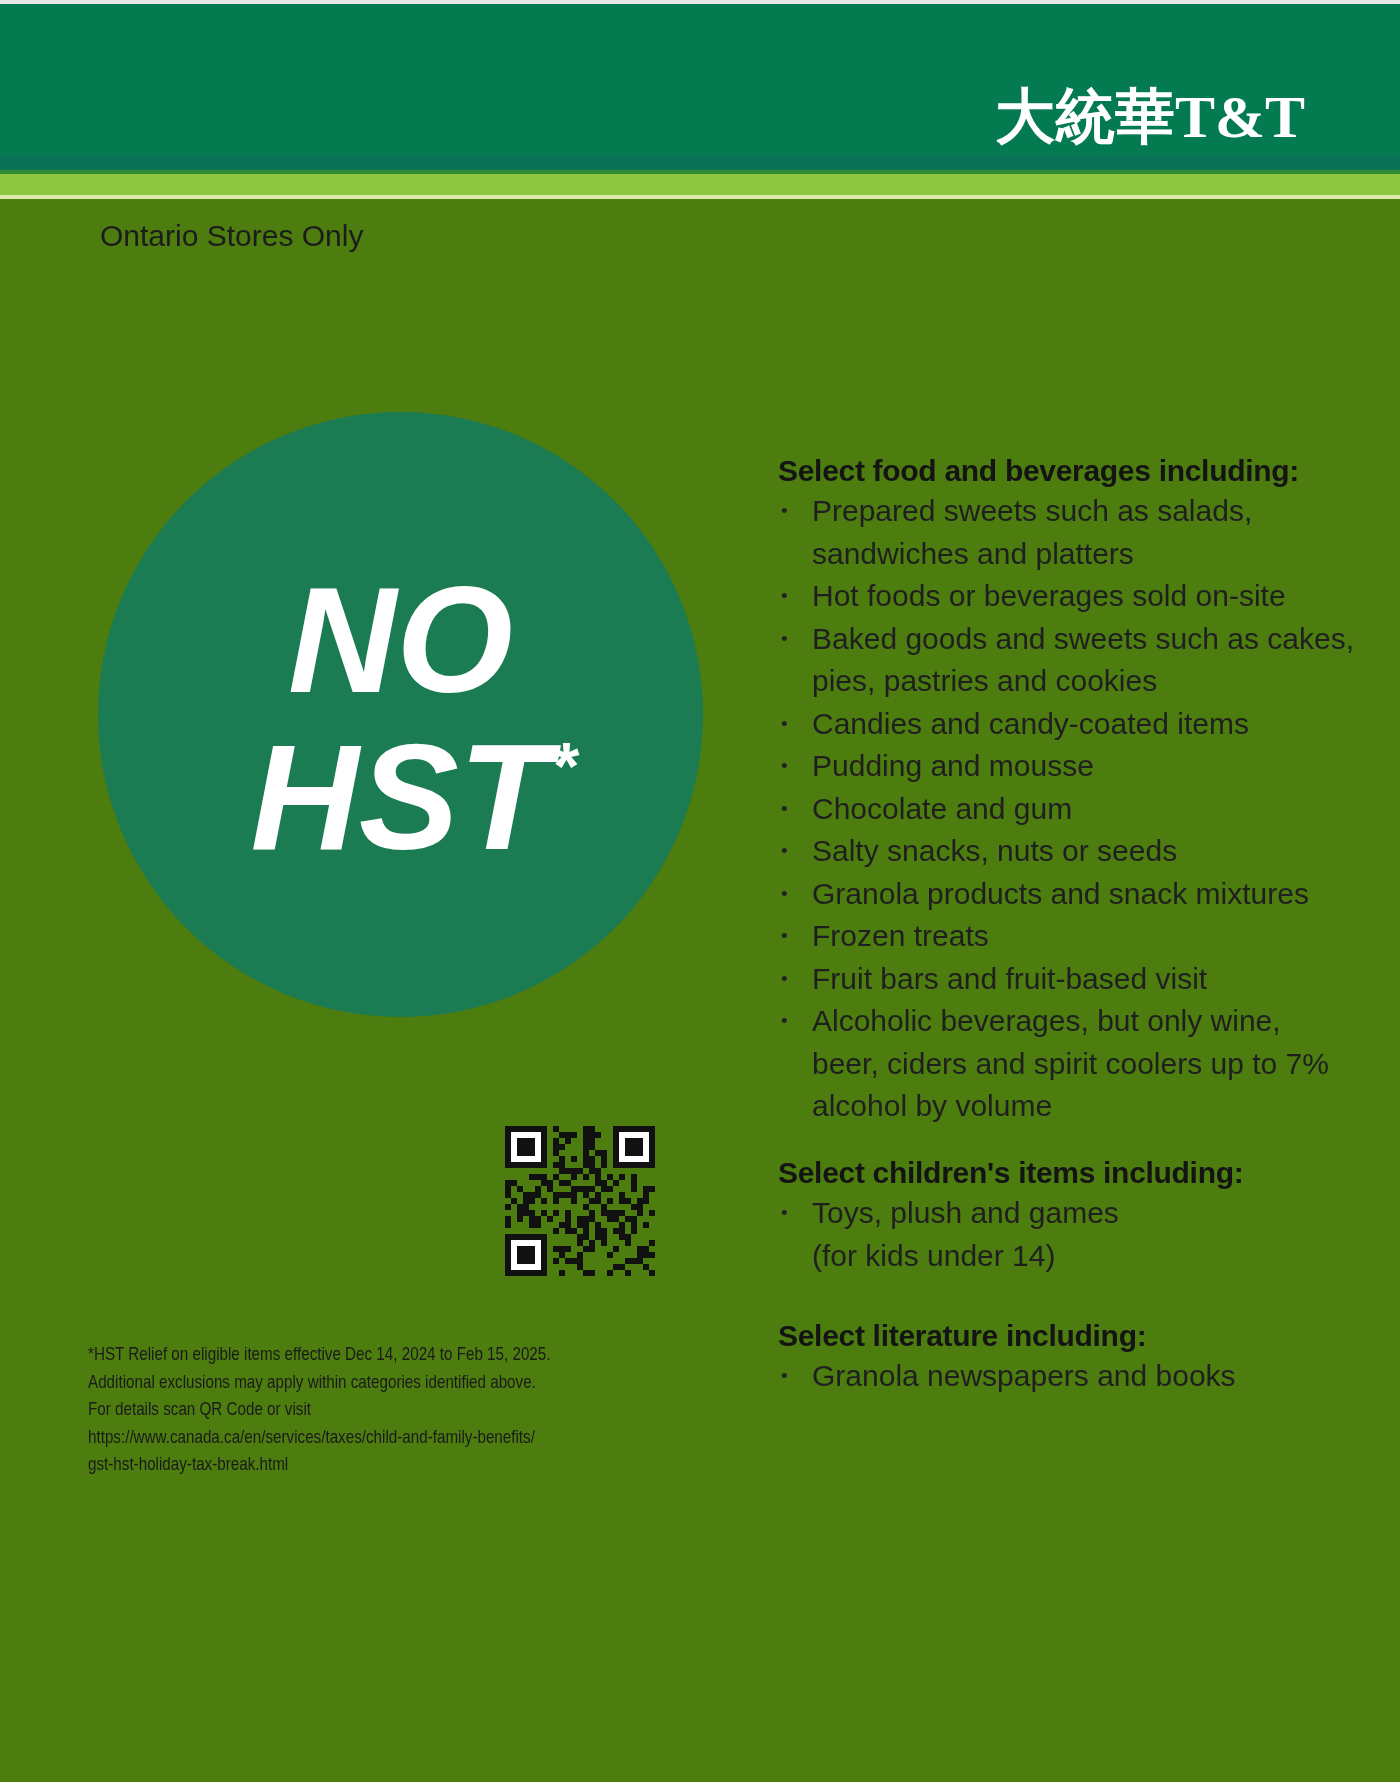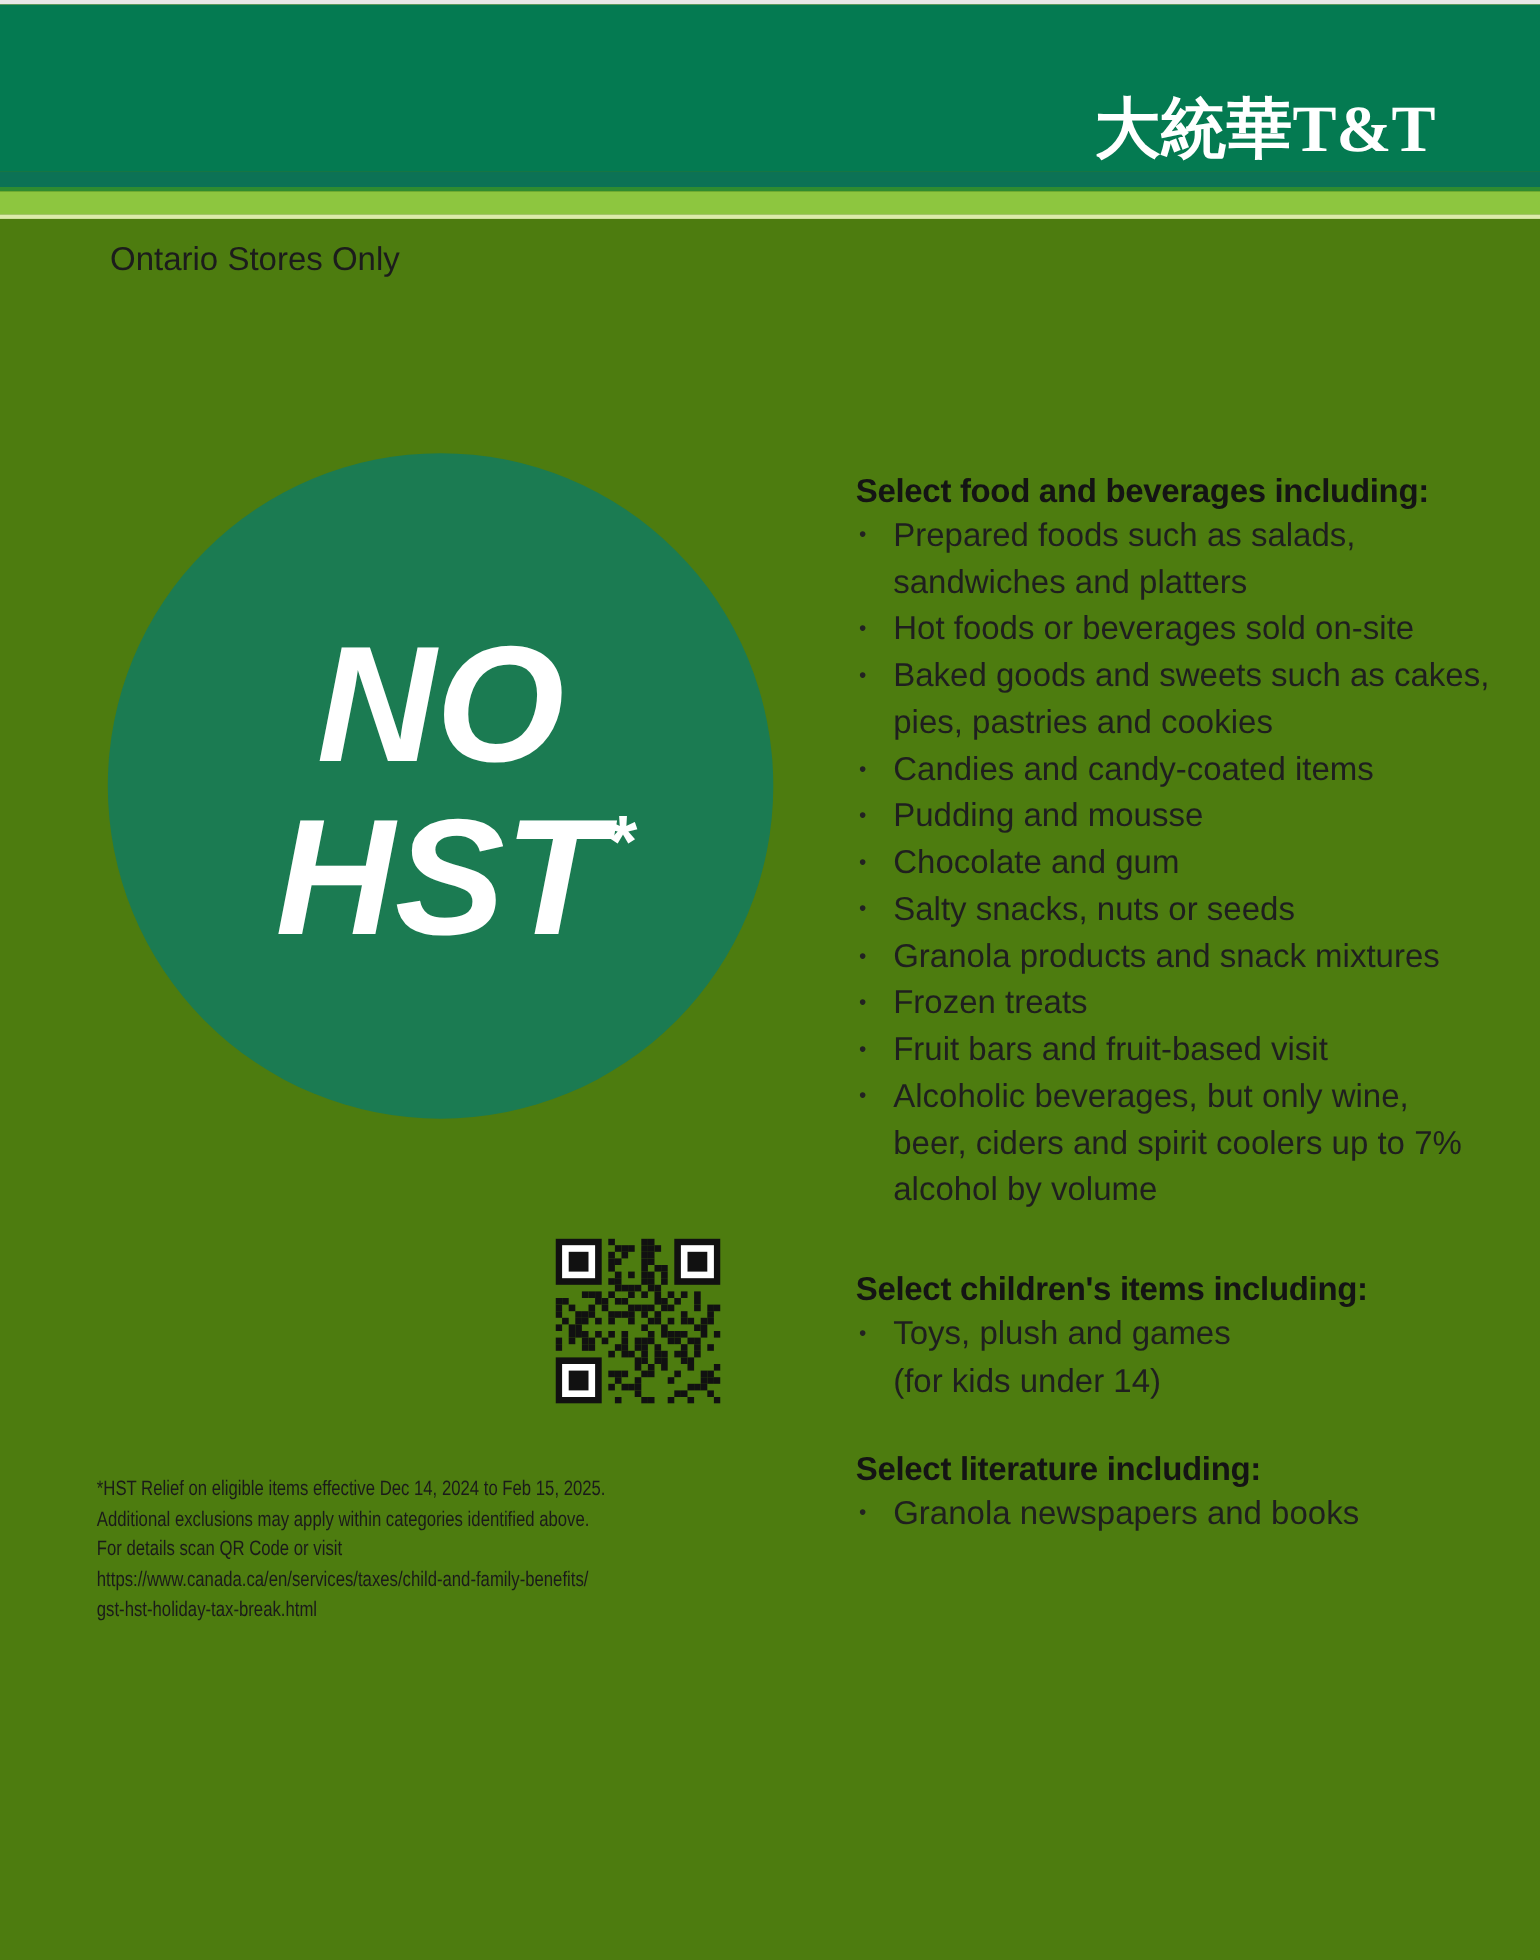--- a/index.html
+++ b/index.html
@@ -46,21 +46,21 @@
   }
   .sec ul{list-style:none;margin:0;padding:0;}
   .sec li{
     position:relative;padding-left:34px;
     font-size:30px;line-height:42.5px;color:#1f1f1f;white-space:pre;
   }
   .sec li::before{
     content:"\2022";position:absolute;left:3px;top:0;
     font-size:19px;line-height:42.5px;color:#222222;
   }
-  .sec1{top:422px;}
+  .sec1{top:446px;}
   .sec2{top:1148px;}
   .sec3{top:1311px;}
   
   .scan-text{
     position:absolute;left:117px;top:1153px;
     font-size:29px;line-height:40px;font-weight:bold;color:#141414;
     letter-spacing:-0.3px;white-space:pre;
   }
   .qr{position:absolute;left:505px;top:1122px;width:150px;height:150px;}
   
@@ -83,21 +83,21 @@
   <div class="logo">大統華T&amp;T</div>
 
   <div class="region-label">Ontario Stores Only</div>
 
   <div class="badge-circle"></div>
   <div class="badge-text"><span>NO</span><br><span class="hst"><span>HST</span><span class="star">*</span></span></div>
 
   <div class="sec sec1">
     <h2>Select food and beverages including:</h2>
     <ul>
-      <li>Prepared foods such as salads,
+      <li>Prepared sweets such as salads,
 sandwiches and platters</li>
       <li>Hot foods or beverages sold on-site</li>
       <li>Baked goods and sweets such as cakes,
 pies, pastries and cookies</li>
       <li>Candies and candy-coated items</li>
       <li>Pudding and mousse</li>
       <li>Chocolate and gum</li>
       <li>Salty snacks, nuts or seeds</li>
       <li>Granola products and snack mixtures</li>
       <li>Frozen treats</li>

